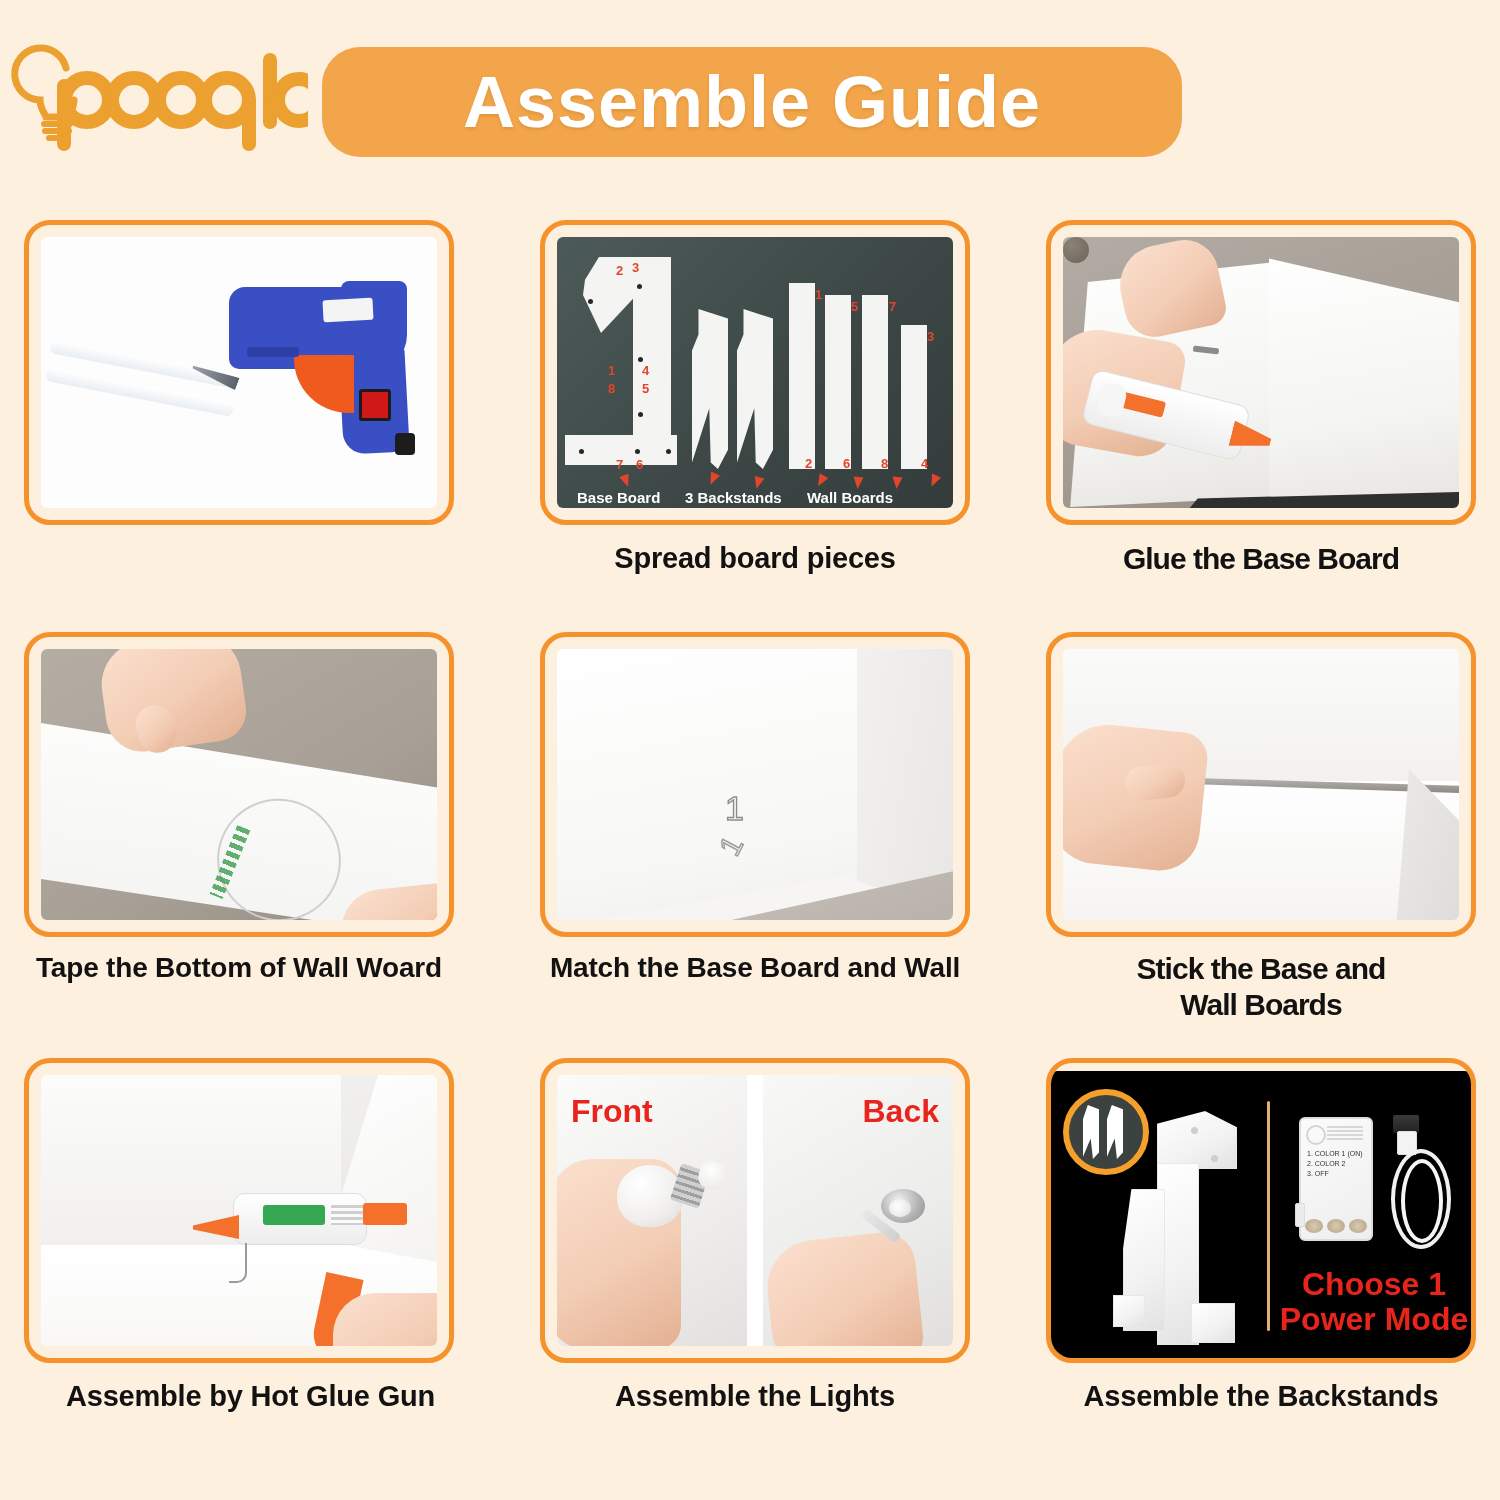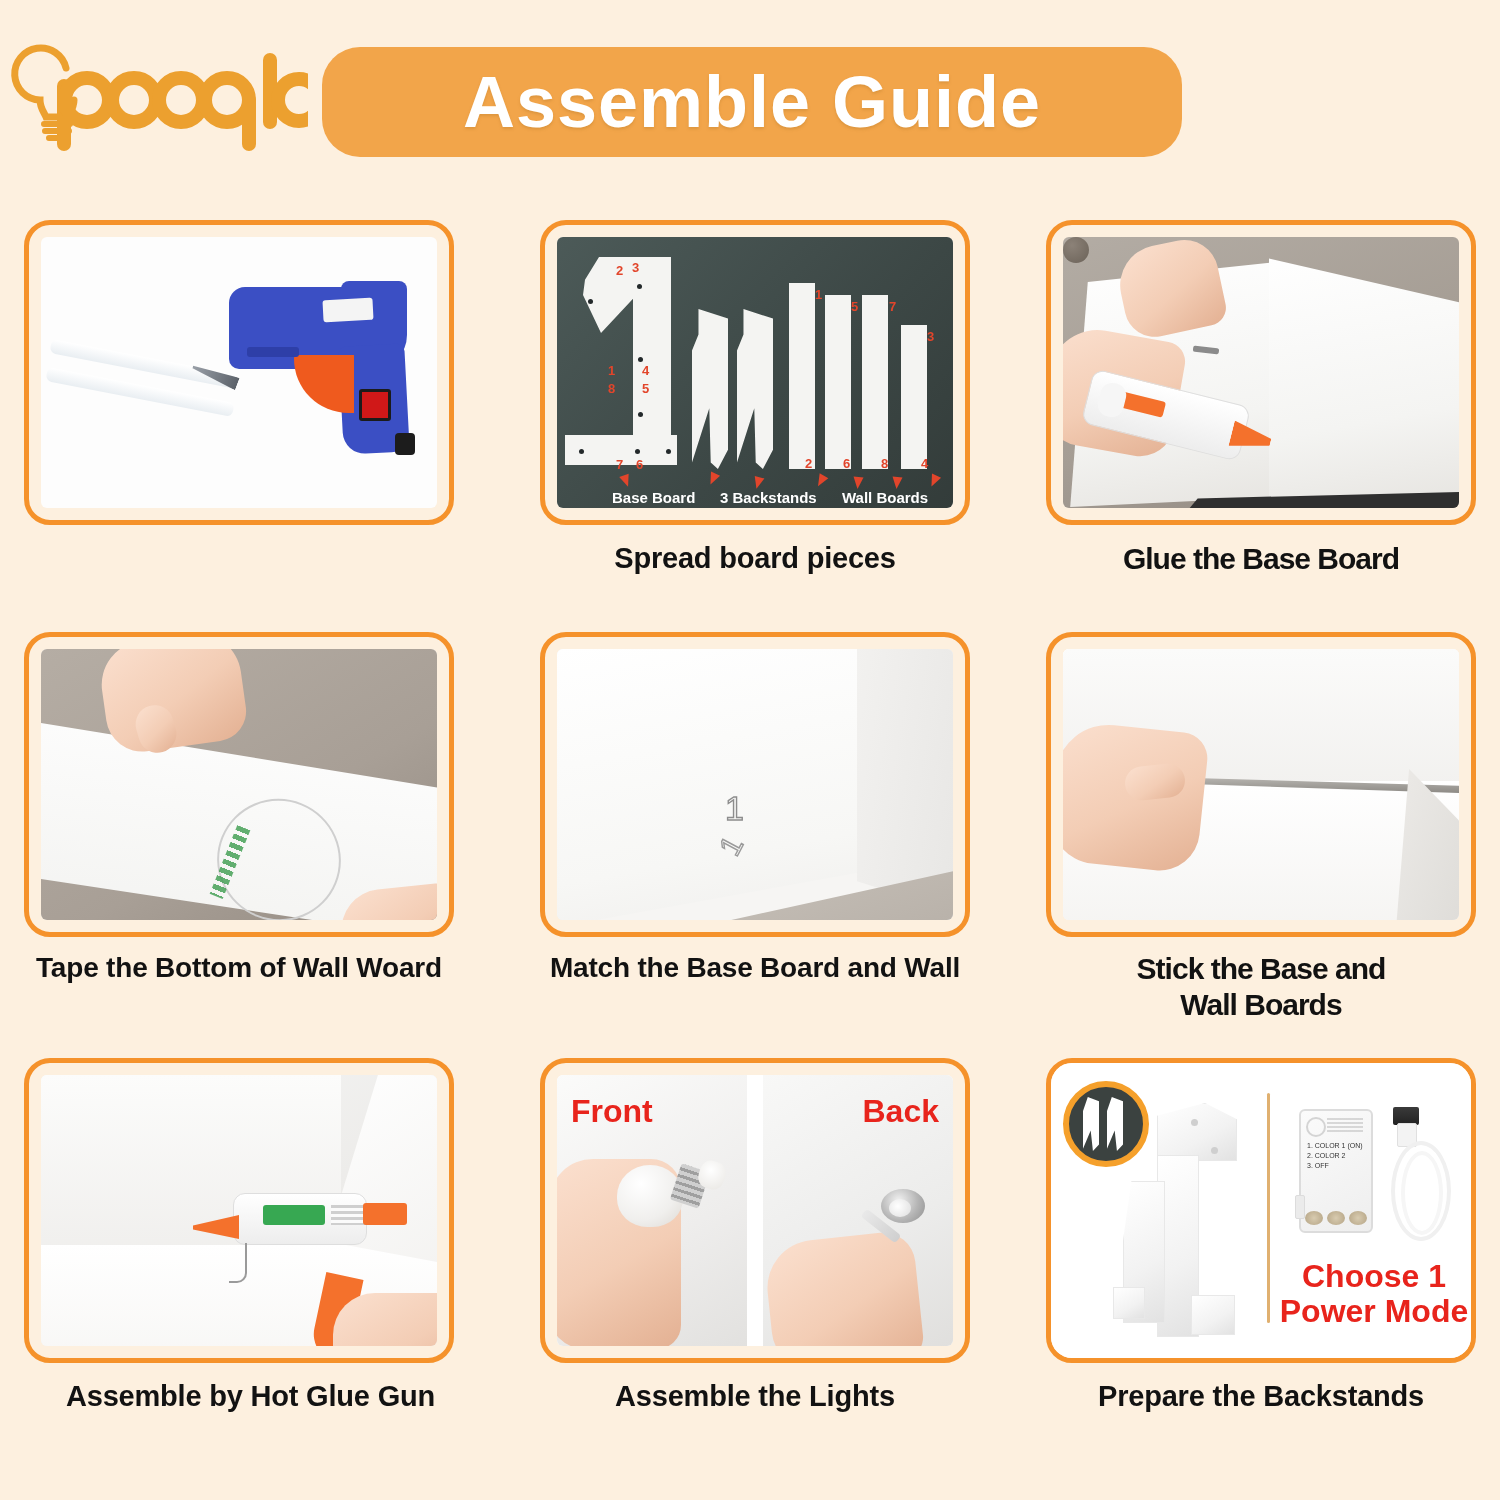--- a/index.html
+++ b/index.html
@@ -76,35 +76,35 @@
 
   
   .wg-body{position:absolute;background:linear-gradient(180deg,#ffffff,#ededed);border-radius:12px;border:1px solid #dedede;}
   .wg-orange{position:absolute;background:#f4712c;}
   .wg-green{position:absolute;background:#37a852;border-radius:3px;}
 
   
   .diagram{position:absolute;inset:0;background:linear-gradient(135deg,#4c5a58 0%,#3c4745 60%,#333c3a 100%);}
   .piece{position:absolute;background:#f4f4f2;}
   .dnum{position:absolute;color:#e2452b;font-family:"Liberation Sans",sans-serif;font-weight:bold;font-size:13px;}
-  .dlabel{position:absolute;color:#ffffff;font-family:"Liberation Sans",sans-serif;font-weight:bold;font-size:15px;white-space:nowrap;margin-left:35px;}
+  .dlabel{position:absolute;color:#ffffff;font-family:"Liberation Sans",sans-serif;font-weight:bold;font-size:15px;white-space:nowrap;}
   .ddot{position:absolute;width:5px;height:5px;border-radius:50%;background:#23292b;}
   .darrow{position:absolute;width:0;height:0;border-left:5px solid transparent;border-right:5px solid transparent;border-bottom:12px solid #e2452b;}
 
   
   .split-left,.split-right{position:absolute;top:0;bottom:0;overflow:hidden;}
   .redtag{position:absolute;color:#e8241c;font-family:"Liberation Sans",sans-serif;font-weight:bold;font-size:32px;}
 
   
   .bulb-glass{position:absolute;border-radius:50% 50% 46% 46%;background:radial-gradient(circle at 36% 30%,#ffffff,#f0efed 60%,#ddd9d4);}
   .bulb-base{position:absolute;background:repeating-linear-gradient(180deg,#cfcfcf 0 4px,#9f9f9f 4px 7px);border-radius:3px;}
   .bulb-tip{position:absolute;border-radius:40%;background:radial-gradient(circle at 40% 35%,#ffffff,#e8e6e2);}
 
   
-  .bs-panel{position:absolute;inset:0;background:#ffffff;}
+  .bs-panel{position:absolute;inset:0;background:#000000;margin-top:8px;}
   .bs-divider{position:absolute;width:3px;background:#e0b070;border-radius:2px;}
   .inset-circle{position:absolute;border-radius:50%;border:6px solid #f5a02b;background:#3b4240;overflow:hidden;}
   .stand-part{position:absolute;background:linear-gradient(150deg,#ffffff,#f2f2f2 60%,#e2e2e2);border:1px solid #e8e8e8;}
   .battery-box{position:absolute;background:linear-gradient(150deg,#fbfbfb,#eeeeee);border:2px solid #dcdcdc;border-radius:6px;}
   .bb-text{position:absolute;color:#333;font-family:"Liberation Sans",sans-serif;font-size:7px;line-height:1.45;white-space:pre;}
   .usb-plug{position:absolute;background:linear-gradient(180deg,#3a3a3a,#222);border-radius:2px;}
   .power-mode{position:absolute;color:#e8241c;font-family:"Liberation Sans",sans-serif;font-weight:bold;font-size:32px;line-height:1.1;text-align:center;}
 </style>
 </head>
 <body>
@@ -367,16 +367,16 @@
           <div style="position:absolute;left:2px;top:34px;width:52px;height:92px;border:4px solid #f0f0f0;border-radius:50%;"></div>
           <div style="position:absolute;left:12px;top:44px;width:34px;height:76px;border:4px solid #f6f6f6;border-radius:50%;"></div>
         </div>
 
         <div class="power-mode" style="left:228px;top:196px;width:190px;">
           <span>Choose 1</span><br>
           <span>Power Mode</span>
         </div>
       </div>
     </div>
-    <div class="caption" style="top:322px;font-size:29px;">Prepare the Backstands</div>
+    <div class="caption" style="top:322px;font-size:29px;">Assemble the Backstands</div>
   </div>
 
 </div>
 
 </body></html>

